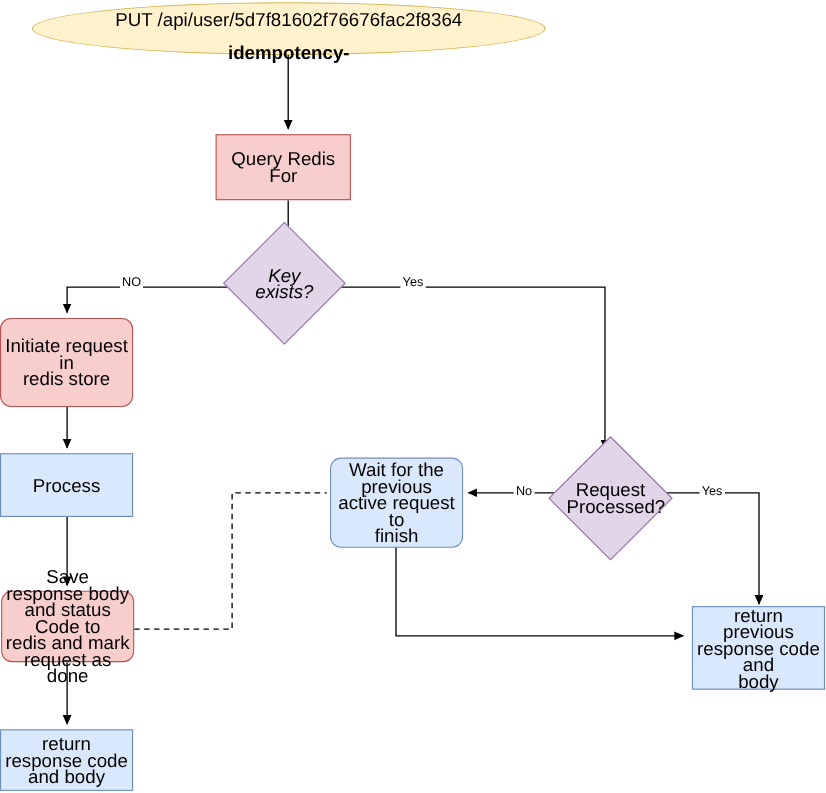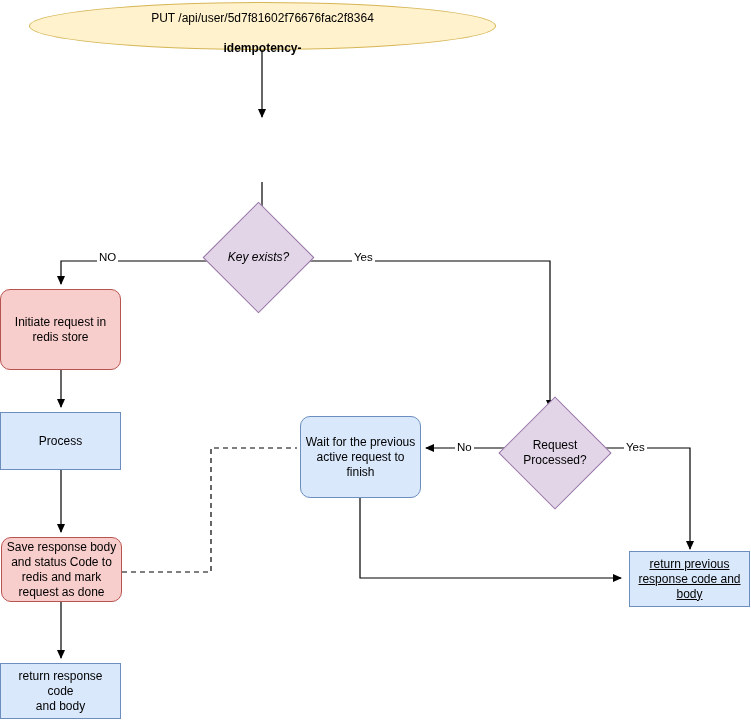--- a/index.html
+++ b/index.html
@@ -25,21 +25,21 @@
     height: 721px;
     pointer-events: none;
   }
   .node {
     position: absolute;
     box-sizing: border-box;
     display: flex;
     align-items: center;
     justify-content: center;
     text-align: center;
-    font-size: 12px;
+    font-size: 17px;
     line-height: 15px;
     color: #000000;
     z-index: 2;
   }
   .node .label {
     display: block;
     width: 100%;
     padding: 0 3px;
     white-space: pre-line;
   }
@@ -97,20 +97,21 @@
   
   .edge-label {
     position: absolute;
     font-size: 11.5px;
     line-height: 13px;
     color: #000000;
     background: #ffffff;
     padding: 0 2px;
     z-index: 3;
     white-space: nowrap;
+    margin-left: 12px;
   }
 </style>
 </head>
 <body>
 
 <div id="canvas">
 
   <svg class="edges" viewBox="0 0 751 721" xmlns="http://www.w3.org/2000/svg">
     <defs>
       <marker id="arrow" markerWidth="10" markerHeight="10" refX="8" refY="4" orient="auto" markerUnits="userSpaceOnUse">
@@ -141,20 +142,23 @@
     <path d="M360,482 L360,578 L621,578" stroke="#000000" stroke-width="1.2" fill="none" marker-end="url(#arrow)"></path>
   </svg>
 
   <div class="node shape-ellipse" style="left:29px; top:2px; width:467px; height:48px;">
     <span class="label">
       <span>PUT /api/user/5d7f81602f76676fac2f8364</span><br>
       <span class="start-line2">idempotency-</span>
     </span>
   </div>
 
+  <div class="node shape-rect-red" style="left:196px; top:122px; width:123px; height:60px;">
+    <span class="label">Query Redis For</span>
+  </div>
 
   <div class="node shape-diamond" style="left:219px; top:218px; width:79px; height:79px;font-style:italic;">
     <span class="diamond-bg"></span>
     <span class="diamond-text">Key exists?</span>
   </div>
 
   <div class="node shape-round-red" style="left:0px; top:289px; width:121px; height:81px;">
     <span class="label">Initiate request in
 redis store</span>
   </div>
@@ -180,21 +184,21 @@
     <span class="diamond-text">Request
 Processed?</span>
   </div>
 
   <div class="node shape-round-blue" style="left:300px; top:416px; width:121px; height:82px;">
     <span class="label">Wait for the previous
 active request to
 finish</span>
   </div>
 
-  <div class="node shape-rect-blue" style="left:629px; top:551px; width:121px; height:56px;text-decoration:underline;">
+  <div class="node shape-rect-blue" style="left:629px; top:551px; width:121px; height:76px;">
     <span class="label">return previous
 response code and
 body</span>
   </div>
 
   <div class="edge-label" style="left:97px; top:251px;">NO</div>
 
   <div class="edge-label" style="left:352px; top:251px;">Yes</div>
 
   <div class="edge-label" style="left:455px; top:441px;">No</div>

